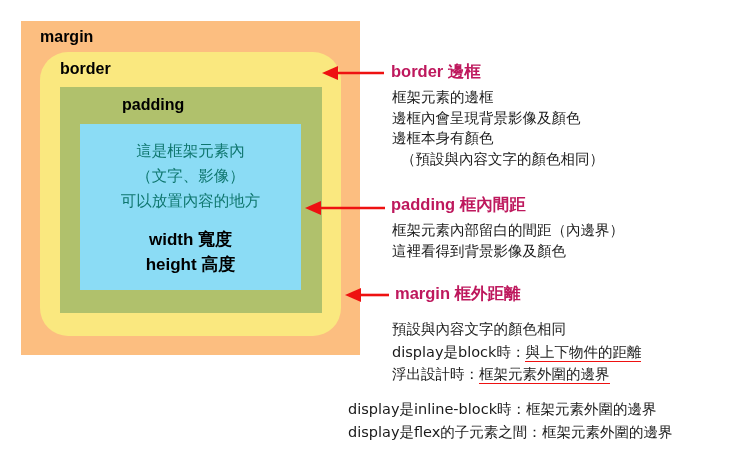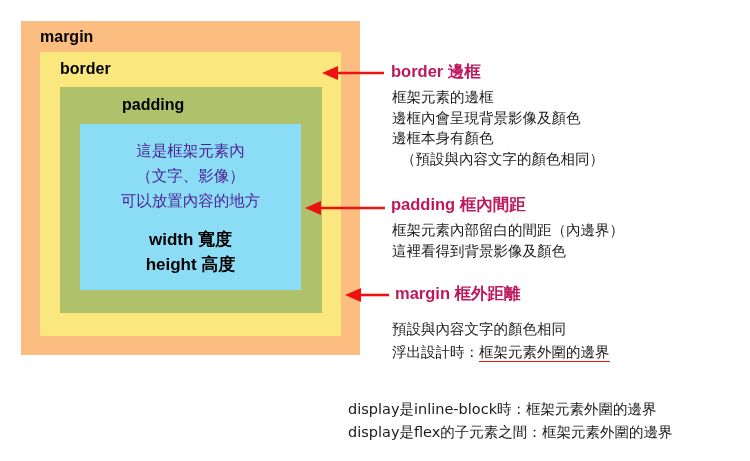--- a/index.html
+++ b/index.html
@@ -32,20 +32,21 @@
     width: 339px;
     height: 334px;
     background: #fcbe80;
     padding: 31px 19px 19px 19px;
   }
   .box-border {
     width: 301px;
     height: 284px;
     background: #fae87f;
     padding: 35px 19px 23px 20px;
+    border-radius: 28px;
   }
   .box-padding {
     width: 262px;
     height: 226px;
     background: #b0c16c;
     padding: 37px 21px 23px 20px;
   }
   .box-content {
     width: 221px;
     height: 166px;
@@ -63,21 +64,21 @@
     white-space: nowrap;
   }
   .label-margin  { left: 19px; top: 8px; }
   .label-border  { left: 20px; top: 9px; }
   .label-padding { left: 21px; top: 10px; margin-left: 41px; }
 
   .content-text-block {
     padding-top: 15px;
     font-size: 15.5px;
     line-height: 25px;
-    color: #4c1d95;
+    color: #0f766e;
     font-family: "DejaVu Sans", "Liberation Sans", sans-serif;
     white-space: nowrap;
   }
   .content-dim-block {
     padding-top: 13px;
     font-size: 17px;
     line-height: 25px;
     font-weight: bold;
     color: #000000;
     white-space: nowrap;
@@ -180,19 +181,20 @@
 
 <div class="annotation-heading" style="left:391px; top:196px;text-align:center;">padding 框內間距</div>
 <div class="annotation-body" style="left:392px; top:220px;">
   <div>框架元素內部留白的間距（內邊界）</div>
   <div>這裡看得到背景影像及顏色</div>
 </div>
 
 <div class="annotation-heading" style="left:395px; top:285px;">margin 框外距離</div>
 <div class="annotation-body" style="left:392px; top:318px; line-height:22.5px;">
   <div>預設與內容文字的顏色相同</div>
+  <div><span>display是block時：</span><span class="u">與上下物件的距離</span></div>
   <div><span>浮出設計時：</span><span class="u">框架元素外圍的邊界</span></div>
 </div>
 
 <div class="bottom-notes" style="left:348px; top:398px;">
   <div><span>display是inline-block時：</span><span class="u">框架元素外圍的邊界</span></div>
   <div><span>display是flex的子元素之間：</span><span class="u">框架元素外圍的邊界</span></div>
 </div>
 
 </body></html>

